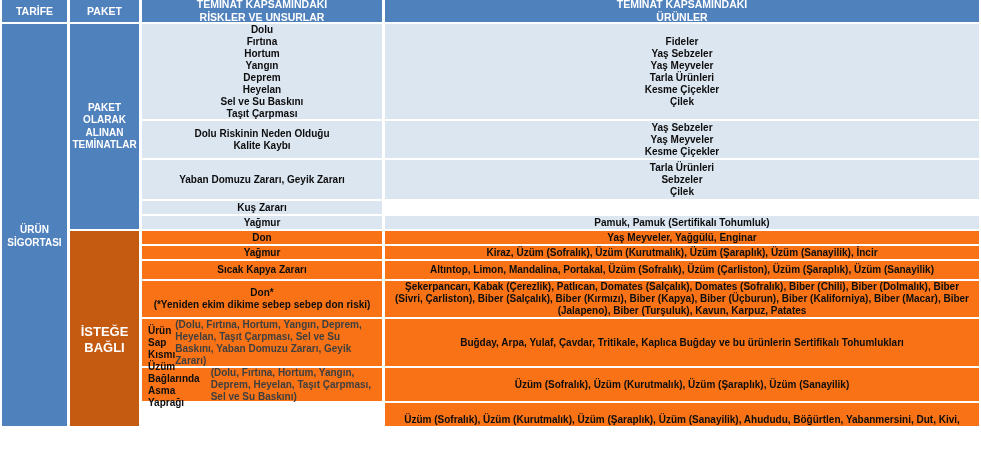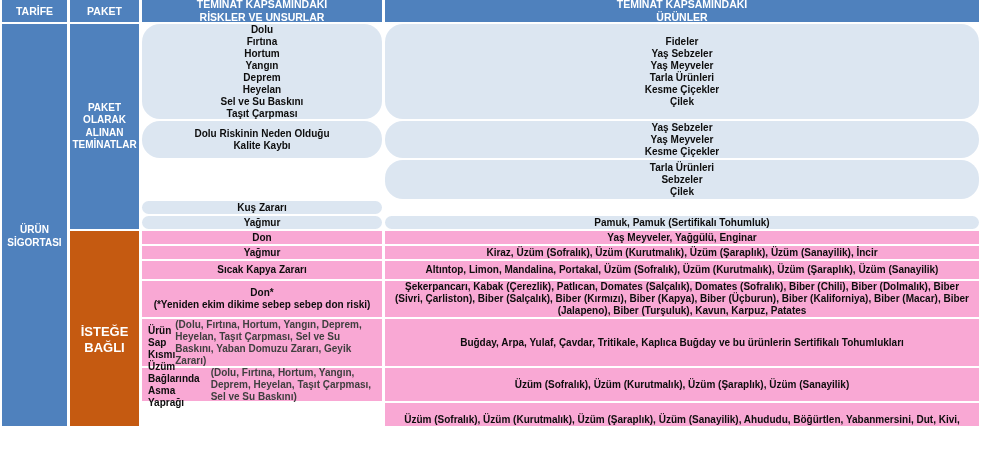--- a/index.html
+++ b/index.html
@@ -22,22 +22,22 @@
     font-size:10.5px; line-height:1.2; white-space:pre-line;
   }
   .side-blue {
     background:#4F81BD; color:#ffffff; font-weight:bold;
     font-size:10px; line-height:1.25; white-space:pre-line;
   }
   .side-orange {
     background:#C55A11; color:#ffffff; font-weight:bold;
     font-size:13px; line-height:1.2; white-space:pre-line;
   }
-  .cell-blue  { background:#DCE6F1;border-radius:18px; }
-  .cell-peach { background:#f9a8d4; }
+  .cell-blue  { background:#DCE6F1; }
+  .cell-peach { background:#f97316; }
   .txt {
     font-weight:bold; color:#0d0d0d; font-size:10px;
     line-height:1.2; white-space:pre-line; padding:0 6px;
   }
   .stack { display:flex; align-items:center; justify-content:center; padding:0 6px; }
   .title { font-weight:bold; color:#0d0d0d; font-size:10px; line-height:1.2; white-space:pre-line; }
   .sub   { font-weight:bold; color:#3f3f3f; font-size:10px; line-height:1.2; white-space:pre-line; }
 </style>
 </head>
 <body>
@@ -81,20 +81,23 @@
   <div class="c cell-blue" style="grid-area:3/3">
       <span class="txt">Dolu Riskinin Neden Olduğu
 Kalite Kaybı</span>
     </div>
   <div class="c cell-blue" style="grid-area:3/4">
       <span class="txt">Yaş Sebzeler
 Yaş Meyveler
 Kesme Çiçekler</span>
     </div>
 
+  <div class="c cell-blue" style="grid-area:4/3">
+      <span class="txt">Yaban Domuzu Zararı, Geyik Zararı</span>
+    </div>
   <div class="c cell-blue" style="grid-area:4/4">
       <span class="txt">Tarla Ürünleri
 Sebzeler
 Çilek</span>
     </div>
 
   <div class="c cell-blue" style="grid-area:5/3">
       <span class="txt">Kuş Zararı</span>
     </div>
 
@@ -116,21 +119,21 @@
       <span class="txt">Yağmur</span>
     </div>
   <div class="c cell-peach" style="grid-area:8/4">
       <span class="txt">Kiraz, Üzüm (Sofralık), Üzüm (Kurutmalık), Üzüm (Şaraplık), Üzüm (Sanayilik), İncir</span>
     </div>
 
   <div class="c cell-peach" style="grid-area:9/3">
       <span class="txt">Sıcak Kapya Zararı</span>
     </div>
   <div class="c cell-peach" style="grid-area:9/4">
-      <span class="txt">Altıntop, Limon, Mandalina, Portakal, Üzüm (Sofralık), Üzüm (Kurutmalık), Üzüm (Şaraplık), Üzüm (Sanayilik)</span>
+      <span class="txt">Altıntop, Limon, Mandalina, Portakal, Üzüm (Sofralık), Üzüm (Çarliston), Üzüm (Şaraplık), Üzüm (Sanayilik)</span>
     </div>
 
   <div class="c cell-peach" style="grid-area:10/3">
       <span class="txt">Don*
 (*Yeniden ekim dikime sebep sebep don riski)</span>
     </div>
   <div class="c cell-peach" style="grid-area:10/4">
       <span class="txt">Şekerpancarı, Kabak (Çerezlik), Patlıcan, Domates (Salçalık), Domates (Sofralık), Biber (Chili), Biber (Dolmalık), Biber (Sivri, Çarliston), Biber (Salçalık), Biber (Kırmızı), Biber (Kapya), Biber (Üçburun), Biber (Kaliforniya), Biber (Macar), Biber (Jalapeno), Biber (Turşuluk), Kavun, Karpuz, Patates</span>
     </div>
 

